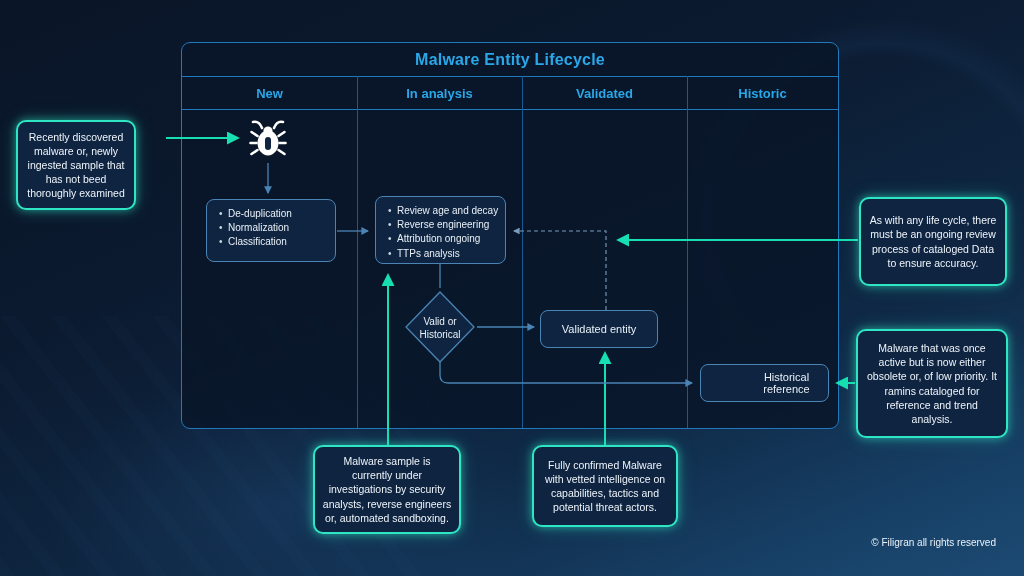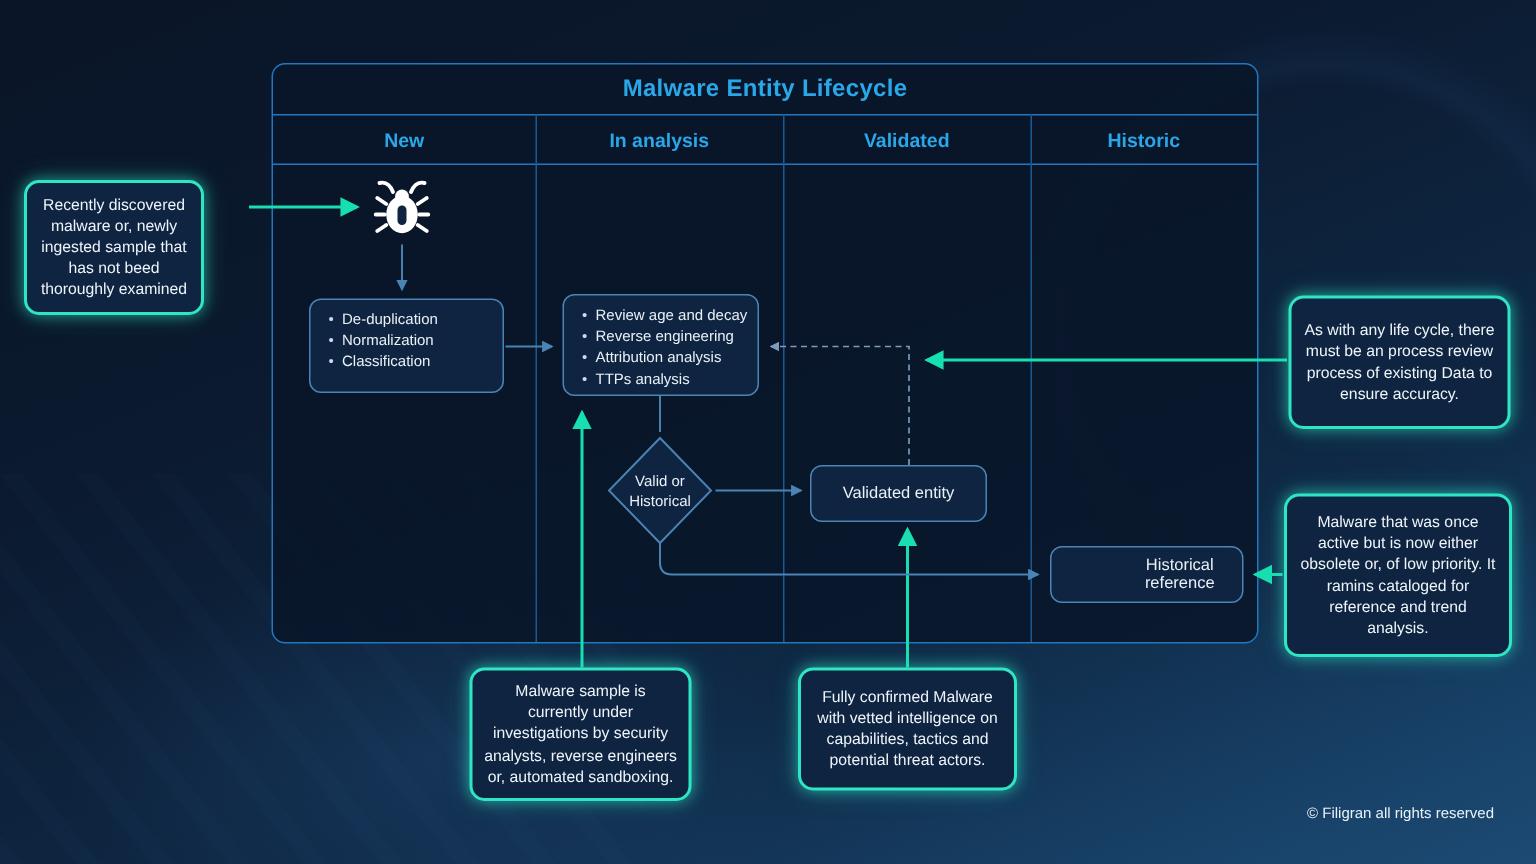--- a/index.html
+++ b/index.html
@@ -139,30 +139,30 @@
       <li>De-duplication</li>
       <li>Normalization</li>
       <li>Classification</li>
     </ul>
   </div>
 
   <div class="flow-box box-review">
     <ul>
       <li>Review age and decay</li>
       <li>Reverse engineering</li>
-      <li>Attribution analysis</li>
+      <li>Attribution ongoing</li>
       <li>TTPs analysis</li>
     </ul>
   </div>
 
   <div class="diamond-label">Valid or Historical</div>
 
   <div class="flow-box box-label box-validated">Validated entity</div>
   <div class="flow-box box-label box-historical">Historical reference</div>
 
   <div class="callout co-left">Recently discovered malware or, newly ingested sample that has not beed thoroughly examined</div>
-  <div class="callout co-right1">As with any life cycle, there must be an process review process of existing Data to ensure accuracy.</div>
+  <div class="callout co-right1">As with any life cycle, there must be an ongoing review process of cataloged Data to ensure accuracy.</div>
   <div class="callout co-right2">Malware that was once active but is now either obsolete or, of low priority. It ramins cataloged for reference and trend analysis.</div>
   <div class="callout co-bottom1">Malware sample is currently under investigations by security analysts, reverse engineers or, automated sandboxing.</div>
   <div class="callout co-bottom2">Fully confirmed Malware with vetted intelligence on capabilities, tactics and potential threat actors.</div>
 
   <div class="copyright">© Filigran all rights reserved</div>
 </div>
 
 </body></html>

